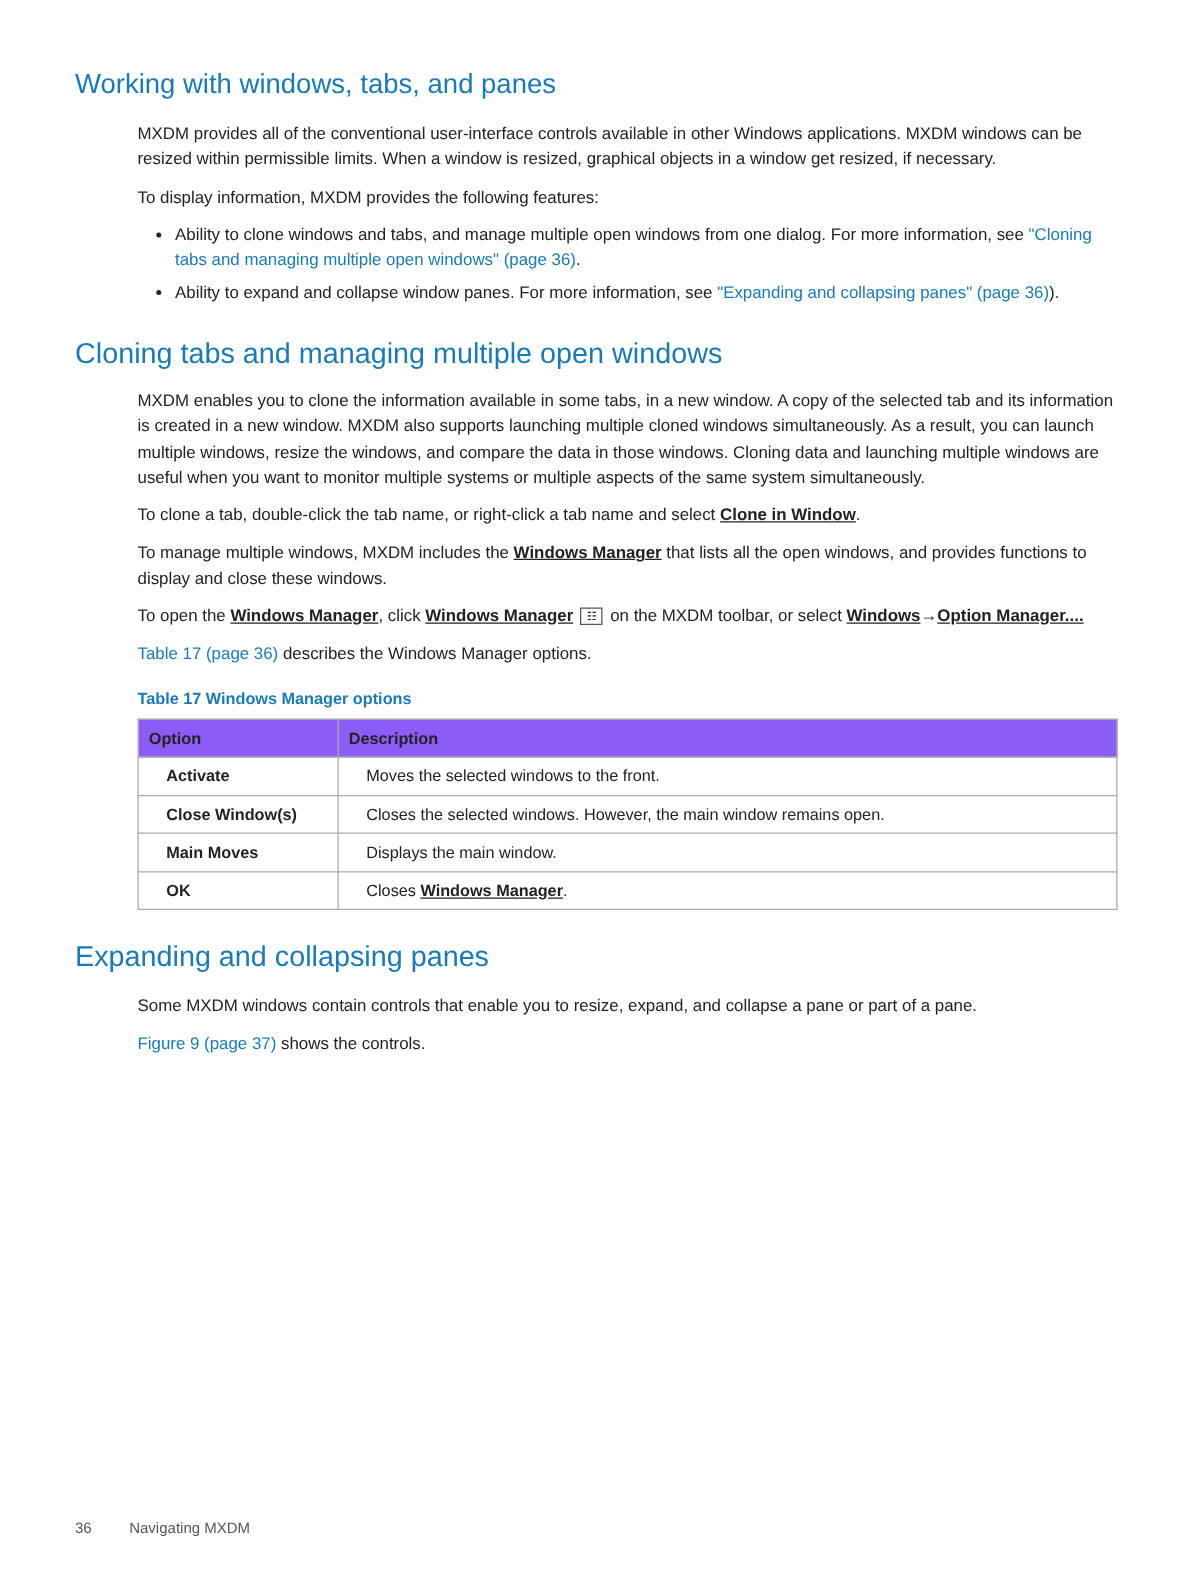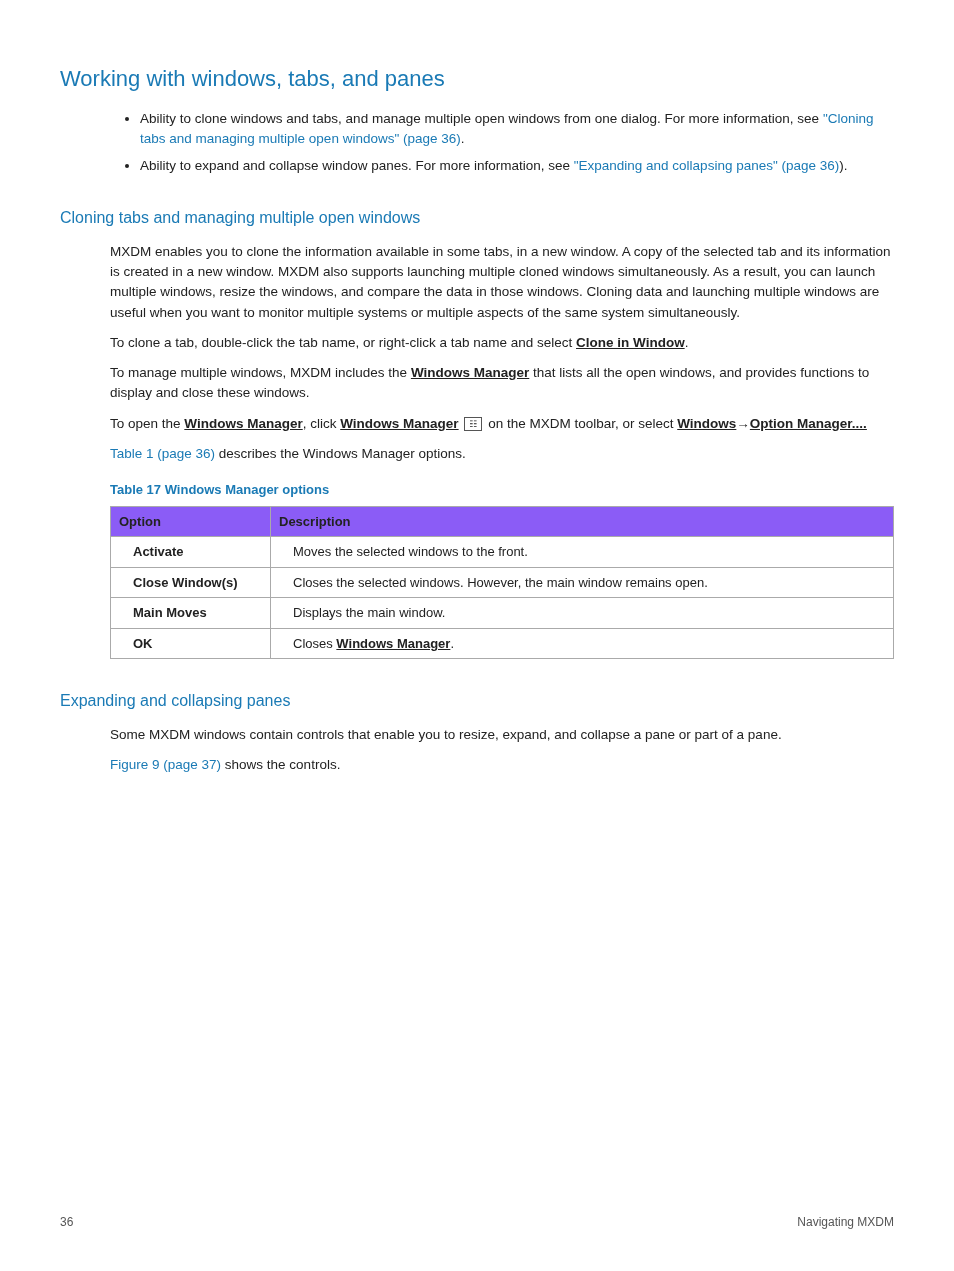--- a/index.html
+++ b/index.html
@@ -17,29 +17,29 @@
       min-height: 1271px;
       padding: 40px 60px 60px 60px;
       line-height: 1.5;
     }
 
     h1.section-title {
       color: #1a7ab5;
       font-size: 22px;
       font-weight: normal;
       margin-bottom: 14px;
-      margin-top: 22px;
+      margin-top: 10px;
     }
 
     h2.section-title {
       color: #1a7ab5;
-      font-size: 16px;
+      font-size: 23px;
       font-weight: normal;
       margin-bottom: 12px;
-      margin-top: 30px;
+      margin-top: 20px;
     }
 
     .content-block {
       padding-left: 50px;
     }
 
     p {
       margin-bottom: 10px;
     }
 
@@ -114,20 +114,22 @@
     }
 
     .bold { font-weight: bold; text-decoration: underline; }
   </style>
 </head>
 <body>
 
 <h1 class="section-title">Working with windows, tabs, and panes</h1>
 
 <div class="content-block">
+  <p>MXDM provides all of the conventional user-interface controls available in other Windows applications. MXDM windows can be resized within permissible limits. When a window is resized, graphical objects in a window get resized, if necessary.</p>
+  <p>To display information, MXDM provides the following features:</p>
 
   <ul>
     <li>
       <span>Ability to clone windows and tabs, and manage multiple open windows from one dialog. For more information, see </span><a class="link">"Cloning tabs and managing multiple open windows" (page 36)</a><span>.</span>
     </li>
     <li>
       <span>Ability to expand and collapse window panes. For more information, see </span><a class="link">"Expanding and collapsing panes" (page 36)</a><span>).</span>
     </li>
   </ul>
 </div>
@@ -146,21 +148,21 @@
   </p>
 
   <p>
     <span>To open the </span><span class="bold">Windows Manager</span><span>, click </span><span class="bold">Windows Manager</span>
     
     <span class="inline-icon" style="font-size:9px;">☷</span>
     <span> on the MXDM toolbar, or select </span><span class="bold">Windows</span><span>→</span><span class="bold">Option Manager....</span>
   </p>
 
   <p>
-    <a class="link">Table 1 (page 36)</a><span> describes the Windows Manager options.</span>
+    <a class="link">Table 17 (page 36)</a><span> describes the Windows Manager options.</span>
   </p>
 
   <div class="table-caption">Table 17 Windows Manager options</div>
 
   <table class="data-table">
     <thead>
       <tr>
         <th>Option</th>
         <th>Description</th>
       </tr>
@@ -190,16 +192,16 @@
 
 <h2 class="section-title">Expanding and collapsing panes</h2>
 
 <div class="content-block">
   <p>Some MXDM windows contain controls that enable you to resize, expand, and collapse a pane or part of a pane.</p>
   <p>
     <a class="link">Figure 9 (page 37)</a><span> shows the controls.</span>
   </p>
 </div>
 
-<div class="footer-line" style="position: absolute; bottom: 40px; left: 60px; right: 60px; display: flex; justify-content: space-between; align-items: center; gap: 30px;">
+<div class="footer-line" style="position: absolute; bottom: 40px; left: 60px; right: 60px; display: flex; justify-content: flex-start; align-items: center; gap: 30px;">
   <span>36</span>
   <span>Navigating MXDM</span>
 </div>
 
 </body></html>

